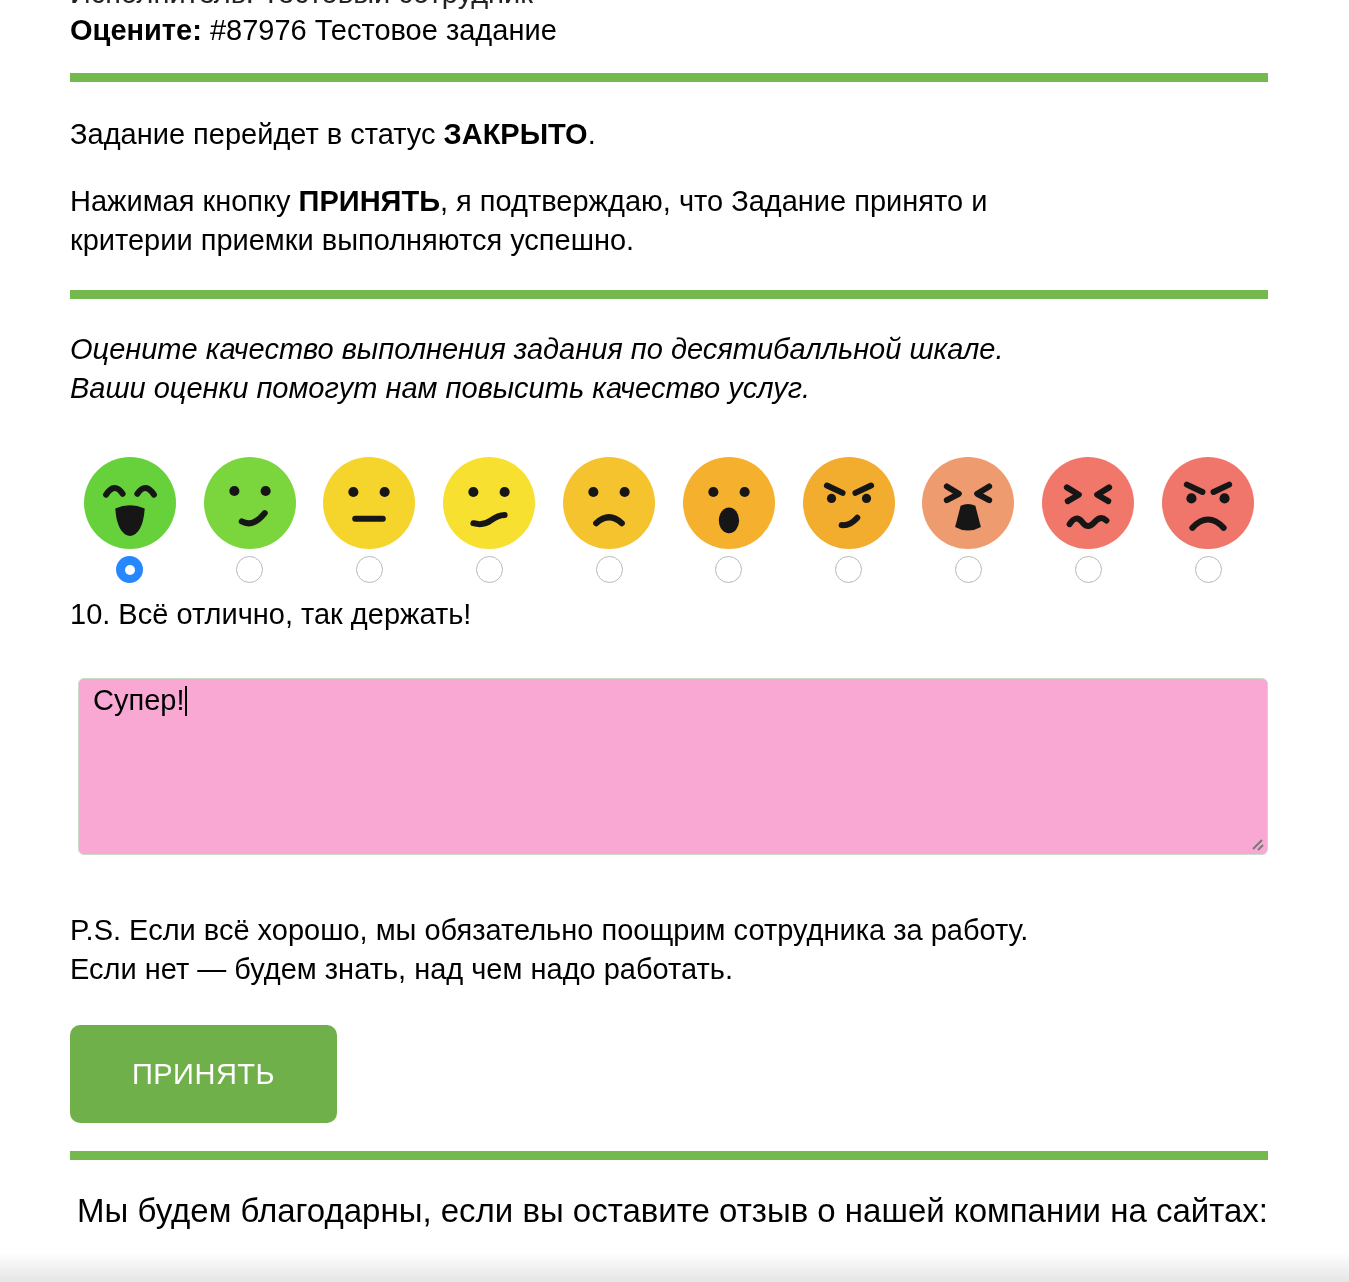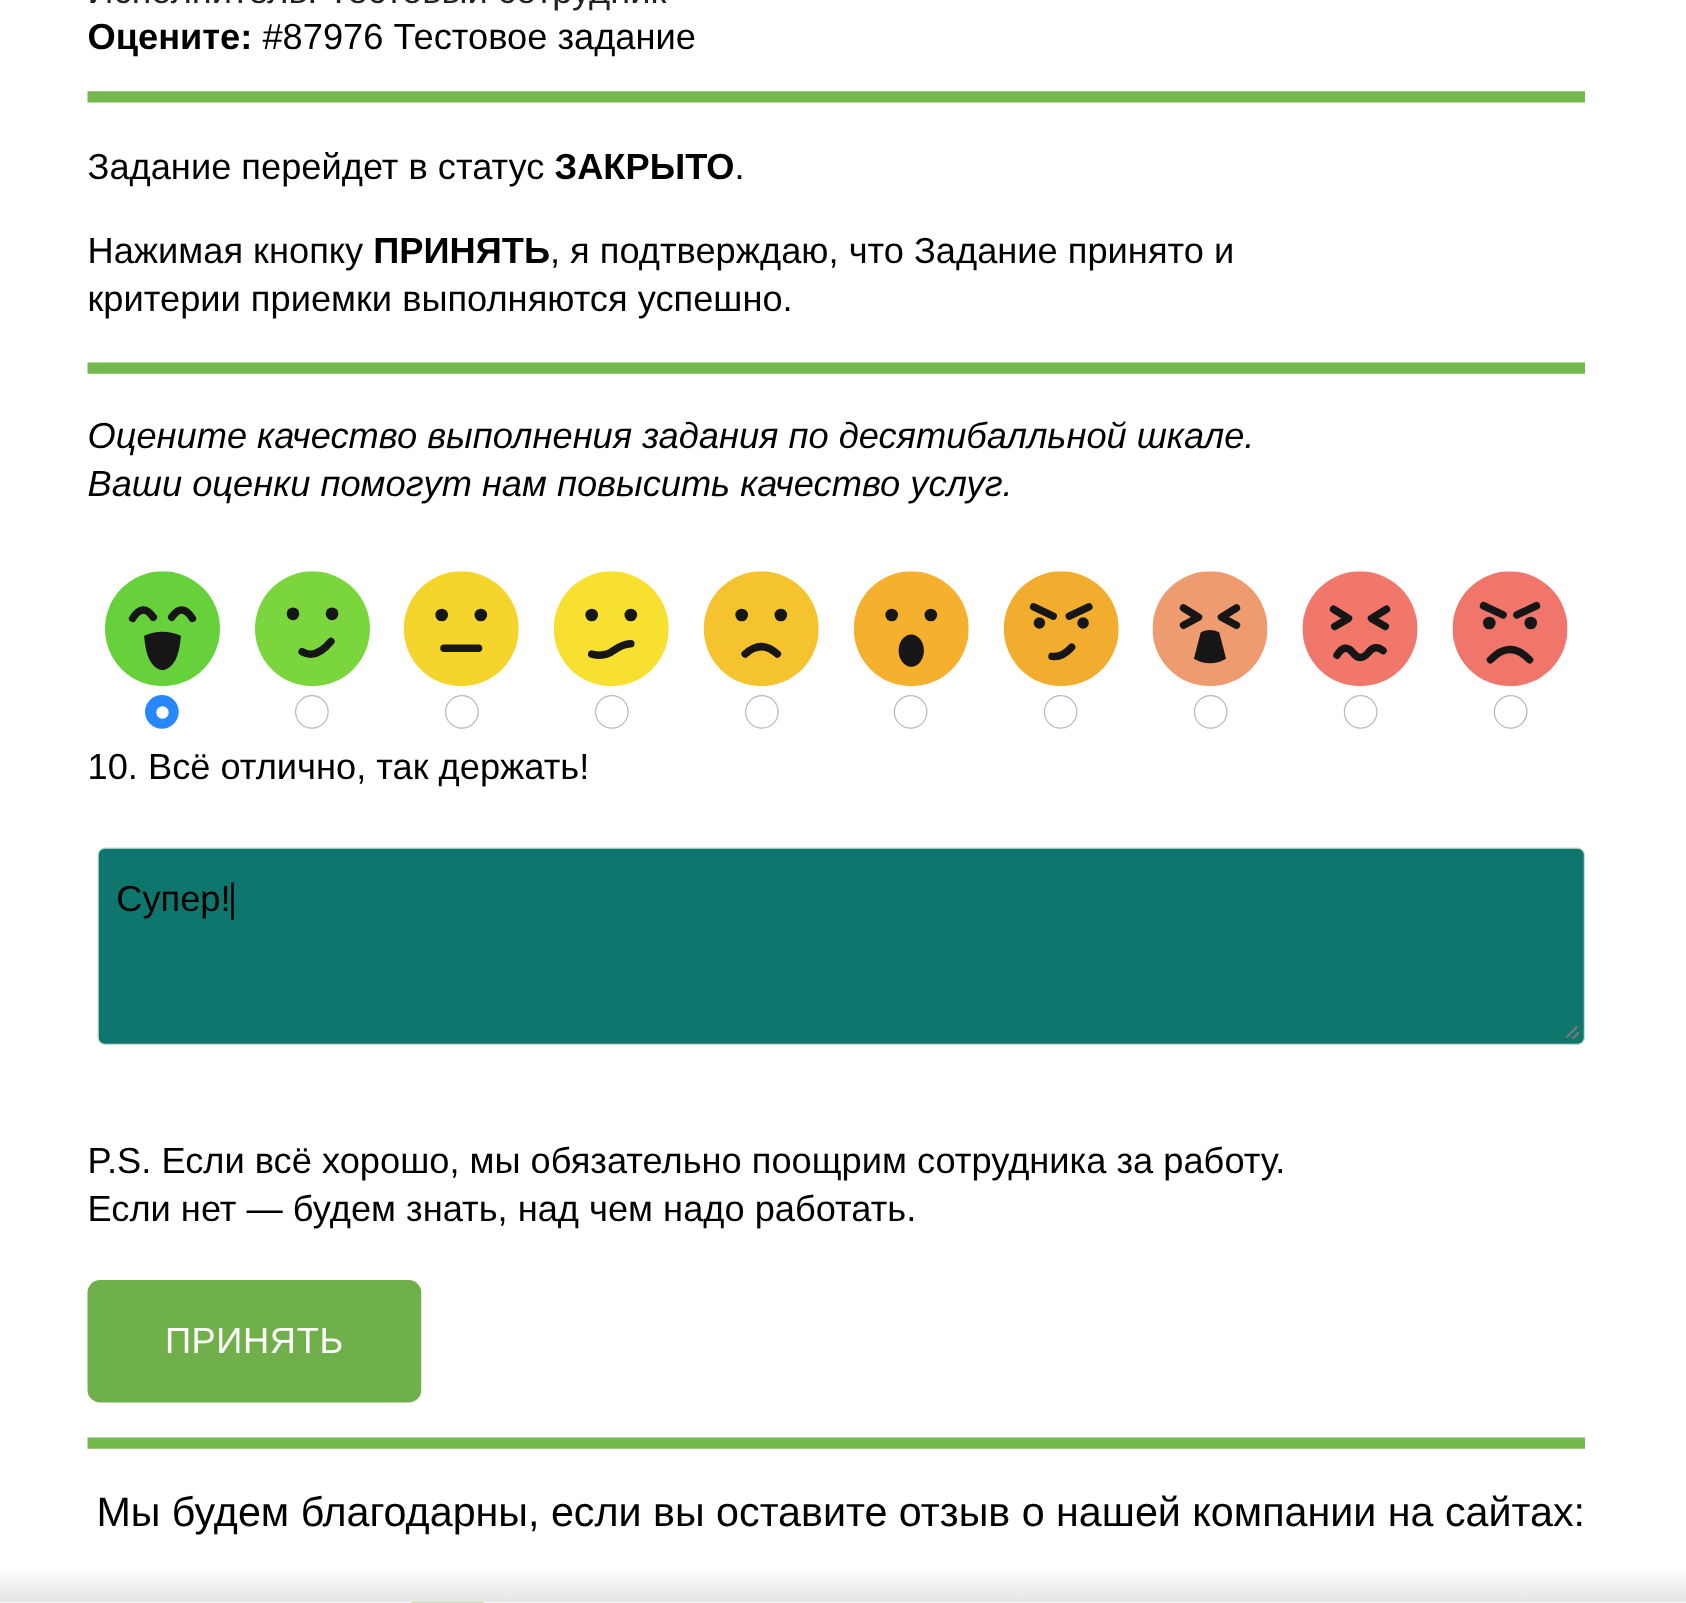--- a/index.html
+++ b/index.html
@@ -15,37 +15,37 @@
   .title b { font-weight:bold; }
 
   .divider { height:9px; background:#74B94D; margin-top:24px; }
   .divider.d2 { margin-top:30px; }
   .divider.d3 { margin-top:28px; }
 
   .para { font-size:29px; line-height:39px; }
   .p-confirm { margin-top:28px; }
   .p-status  { margin-top:33px; }
   .p-rate    { margin-top:31px;font-style:italic; }
-  .p-ps      { margin-top:74px; }
+  .p-ps      { margin-top:56px; }
 
   
   .scale { display:flex; margin-top:49px; }
   .scale-cell { width:119.8px; display:flex; flex-direction:column; align-items:center; }
   .face { width:92px; height:92px; cursor:pointer; }
   .radio { margin-top:7px; width:27px; height:27px; border-radius:50%;
     background:#fff; border:1.5px solid #b9b9b9; cursor:pointer; }
   .radio.sel { border:none; background:#2787FF; position:relative; }
   .radio.sel::after { content:""; position:absolute; left:8.5px; top:8.5px; width:10px; height:10px;
     border-radius:50%; background:#fff; }
 
   .caption { margin-top:15px; text-align:left; font-size:29px; font-weight:normal; }
 
   
-  .comment { position:relative; margin-top:47px; margin-left:8px; width:1190px; height:158px;
-    background:#0f766e; border:1px solid #C9DCC9; border-radius:6px; padding:23px 14px;
+  .comment { position:relative; margin-top:47px; margin-left:8px; width:1190px; height:177px;
+    background:#f9a8d4; border:1px solid #C9DCC9; border-radius:6px; padding:3px 14px;
     font-size:29px; line-height:36px; cursor:text; }
   .caret { display:inline-block; width:2px; height:30px; background:#000; margin-left:1px;
     vertical-align:text-bottom; }
   .resize-grip { position:absolute; right:3px; bottom:3px; }
 
   
   .accept-btn { display:flex; align-items:center; justify-content:center; margin-top:36px;
     width:267px; height:98px; background:#70B04A; border:none; border-radius:10px;
     color:#fff; font-size:29px; font-family:"Liberation Sans", sans-serif; cursor:pointer;
     letter-spacing:0.5px; }

